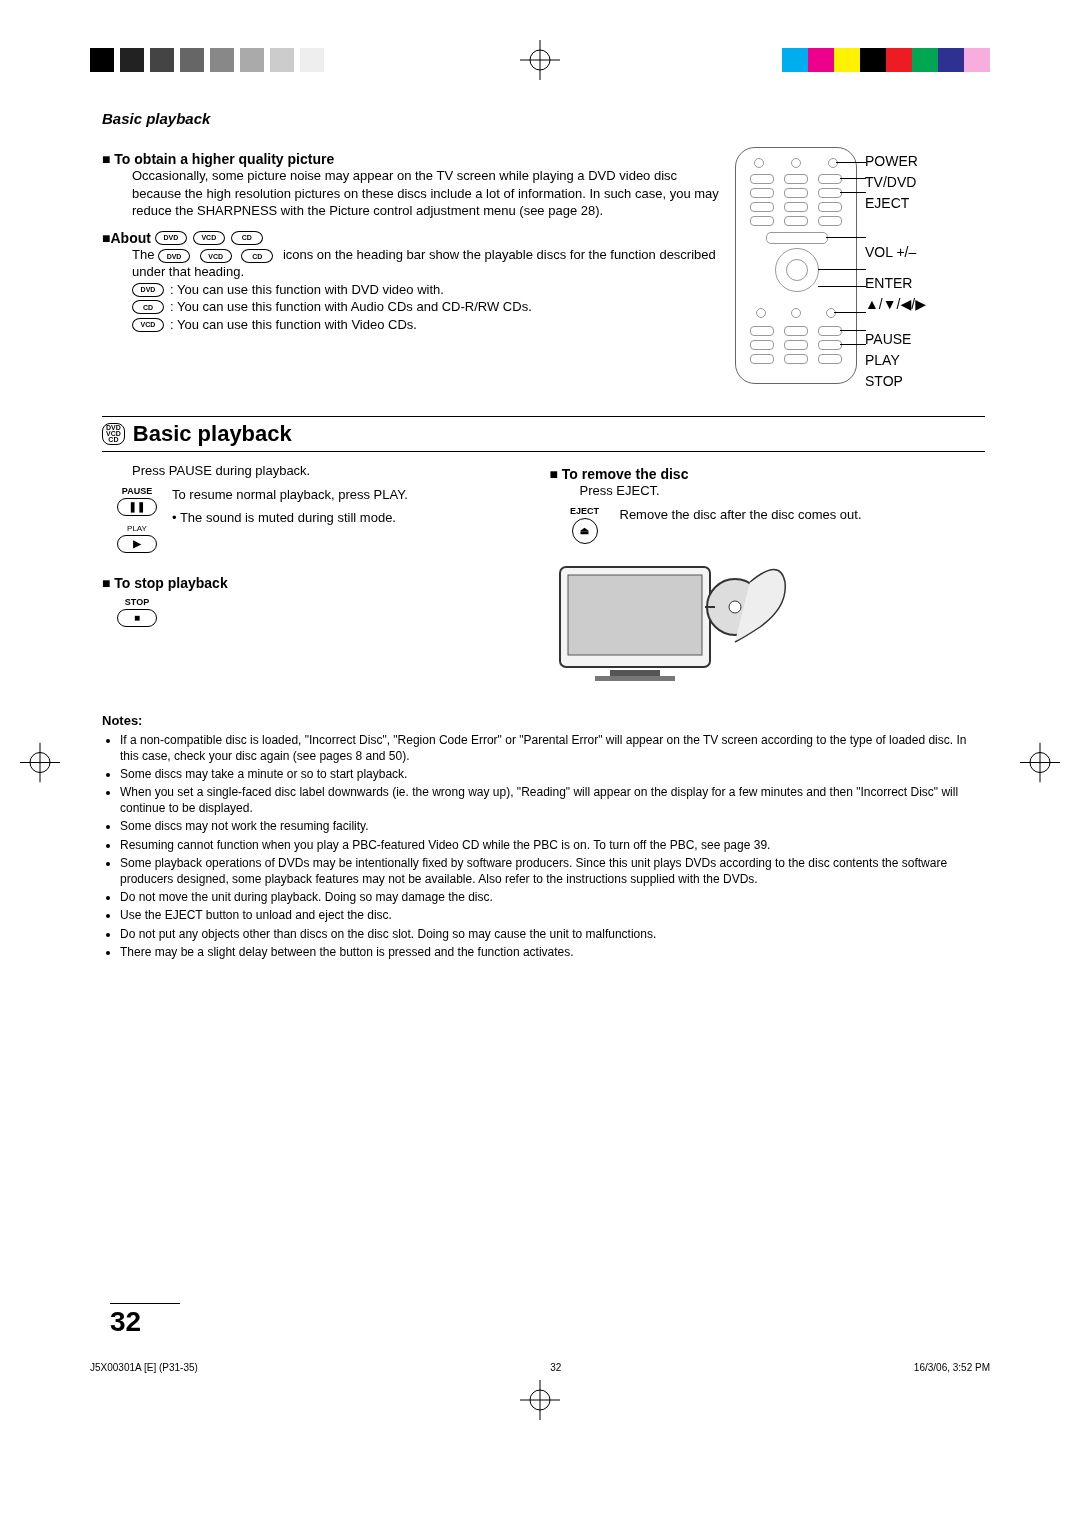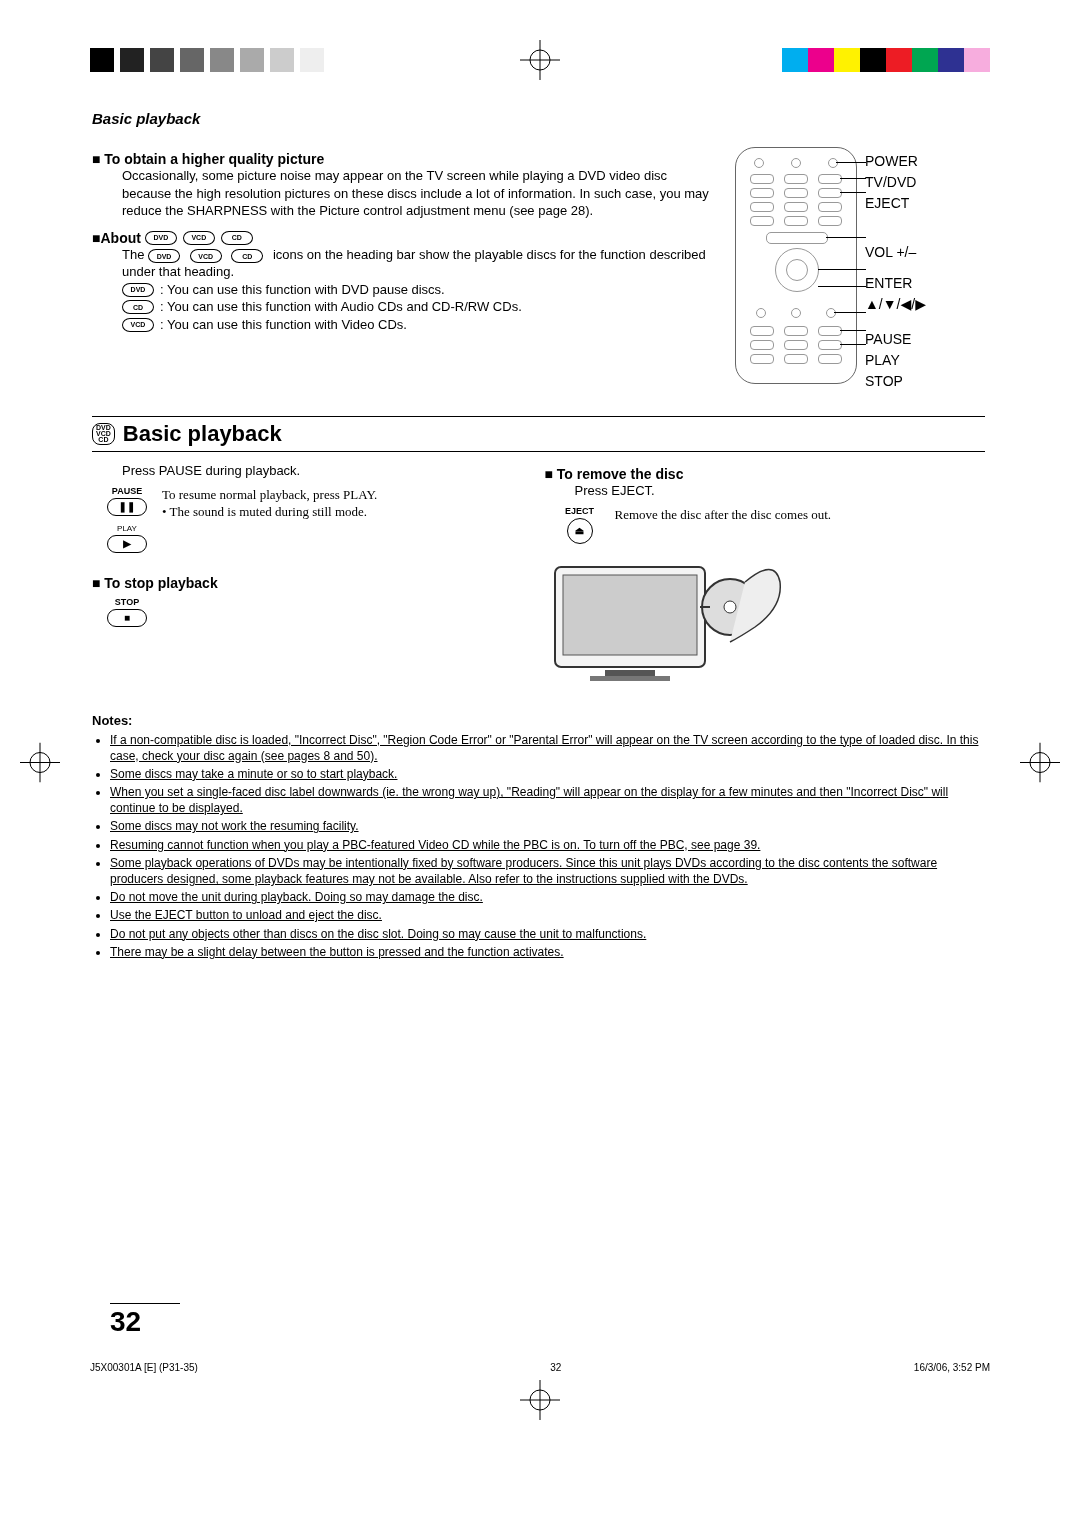--- a/index.html
+++ b/index.html
@@ -40,21 +40,21 @@
   .crop-marks .colors .sw { width: 26px; height: 24px; }
   .center-mark {
     position: absolute;
     top: 40px;
     left: 50%;
     transform: translateX(-50%);
   }
   .content {
     position: absolute;
     top: 110px;
-    left: 92px;
+    left: 102px;
     right: 95px;
   }
   .running-head {
     font-weight: bold;
     font-style: italic;
     font-size: 15px;
     margin-bottom: 20px;
   }
   .title-row {
     display: flex;
@@ -142,28 +142,28 @@
   .btn-shape {
     width: 38px; height: 16px; border: 1.5px solid #000; border-radius: 10px;
     margin: 2px auto 8px; display:flex; align-items:center; justify-content:center;
     font-size: 10px;
   }
   .btn-circle {
     width: 24px; height: 24px; border: 1.5px solid #000; border-radius: 50%;
     margin: 2px auto 2px; display:flex; align-items:center; justify-content:center;
     font-size: 10px;
   }
-  .btn-illus .txt { flex: 1 1 auto; font-size: 13px; line-height: 1.35; font-family: Liberation Serif, serif; }
+  .btn-illus .txt { flex: 1 1 auto; font-size: 13px; line-height: 1.35; }
   .tv-illus {
     margin-top: 6px;
     text-align: left;
   }
   .notes { margin-top: 18px; }
   .notes-head { font-weight: bold; font-size: 13px; }
-  .notes ul { margin: 4px 0 0 0; padding-left: 18px; text-decoration: underline; }
+  .notes ul { margin: 4px 0 0 0; padding-left: 18px; }
   .notes li { font-size: 12px; line-height: 1.35; margin-bottom: 2px; }
   .page-num {
     position: absolute;
     left: 110px;
     bottom: 190px;
     font-size: 28px;
     font-weight: bold;
     border-top: 1.5px solid #000;
     width: 70px;
     padding-top: 2px;
@@ -259,21 +259,21 @@
         </div>
         <div class="indent">
           <span>The </span>
           <span class="disc-icon">DVD</span>
           <span class="disc-icon">VCD</span>
           <span class="disc-icon">CD</span>
           <span> icons on the heading bar show the playable discs for the function described under that heading.</span>
         </div>
         <div class="disc-line">
           <span class="disc-icon">DVD</span>
-          <span>: You can use this function with DVD pause discs.</span>
+          <span>: You can use this function with DVD video with.</span>
         </div>
         <div class="disc-line">
           <span class="disc-icon">CD</span>
           <span>: You can use this function with Audio CDs and CD-R/RW CDs.</span>
         </div>
         <div class="disc-line">
           <span class="disc-icon">VCD</span>
           <span>: You can use this function with Video CDs.</span>
         </div>
       </div>
@@ -352,21 +352,21 @@
         <div class="indent">Press PAUSE during playback.</div>
         <div class="btn-illus">
           <div class="btns">
             <div>PAUSE</div>
             <div class="btn-shape">❚❚</div>
             <div style="font-weight:normal;font-size:8px">PLAY</div>
             <div class="btn-shape">▶</div>
           </div>
           <div class="txt">
             <div>To resume normal playback, press PLAY.</div>
-            <div style="">• The sound is muted during still mode.</div>
+            <div style="margin-top:6px">• The sound is muted during still mode.</div>
           </div>
         </div>
 
         <div class="sq-head" style="margin-top:14px">To stop playback</div>
         <div class="btn-illus">
           <div class="btns">
             <div>STOP</div>
             <div class="btn-shape">■</div>
           </div>
           <div class="txt"></div>

